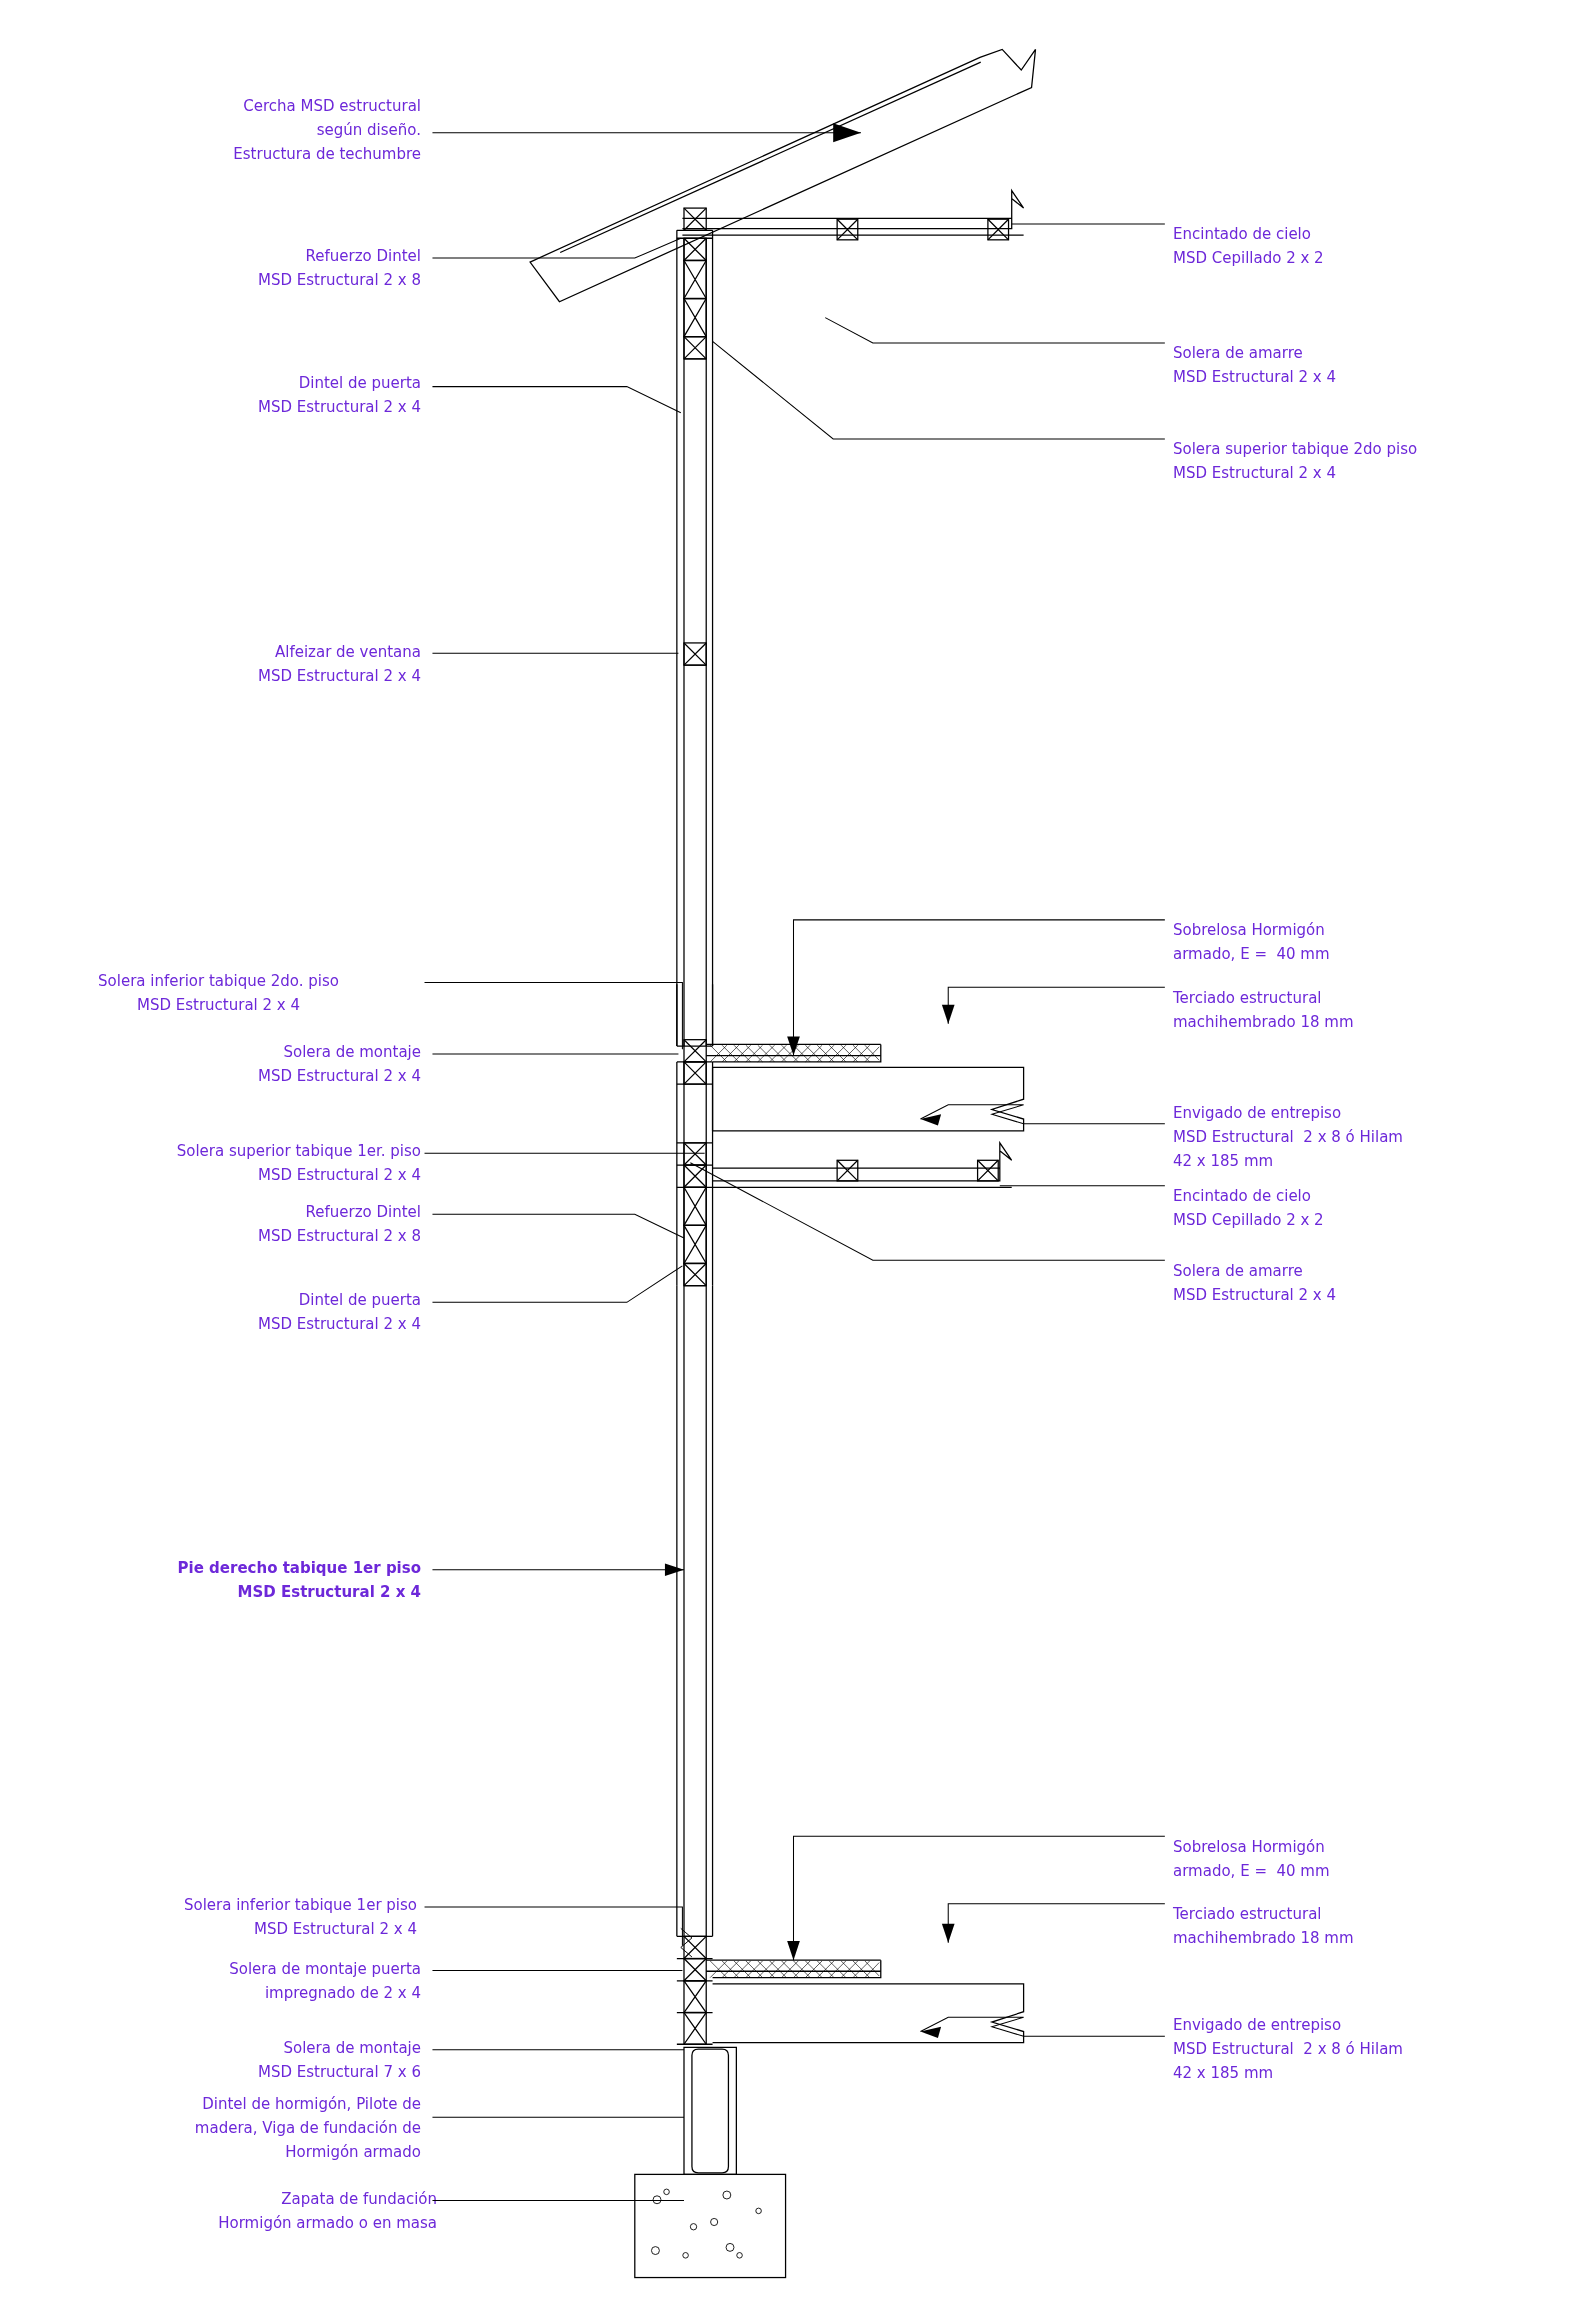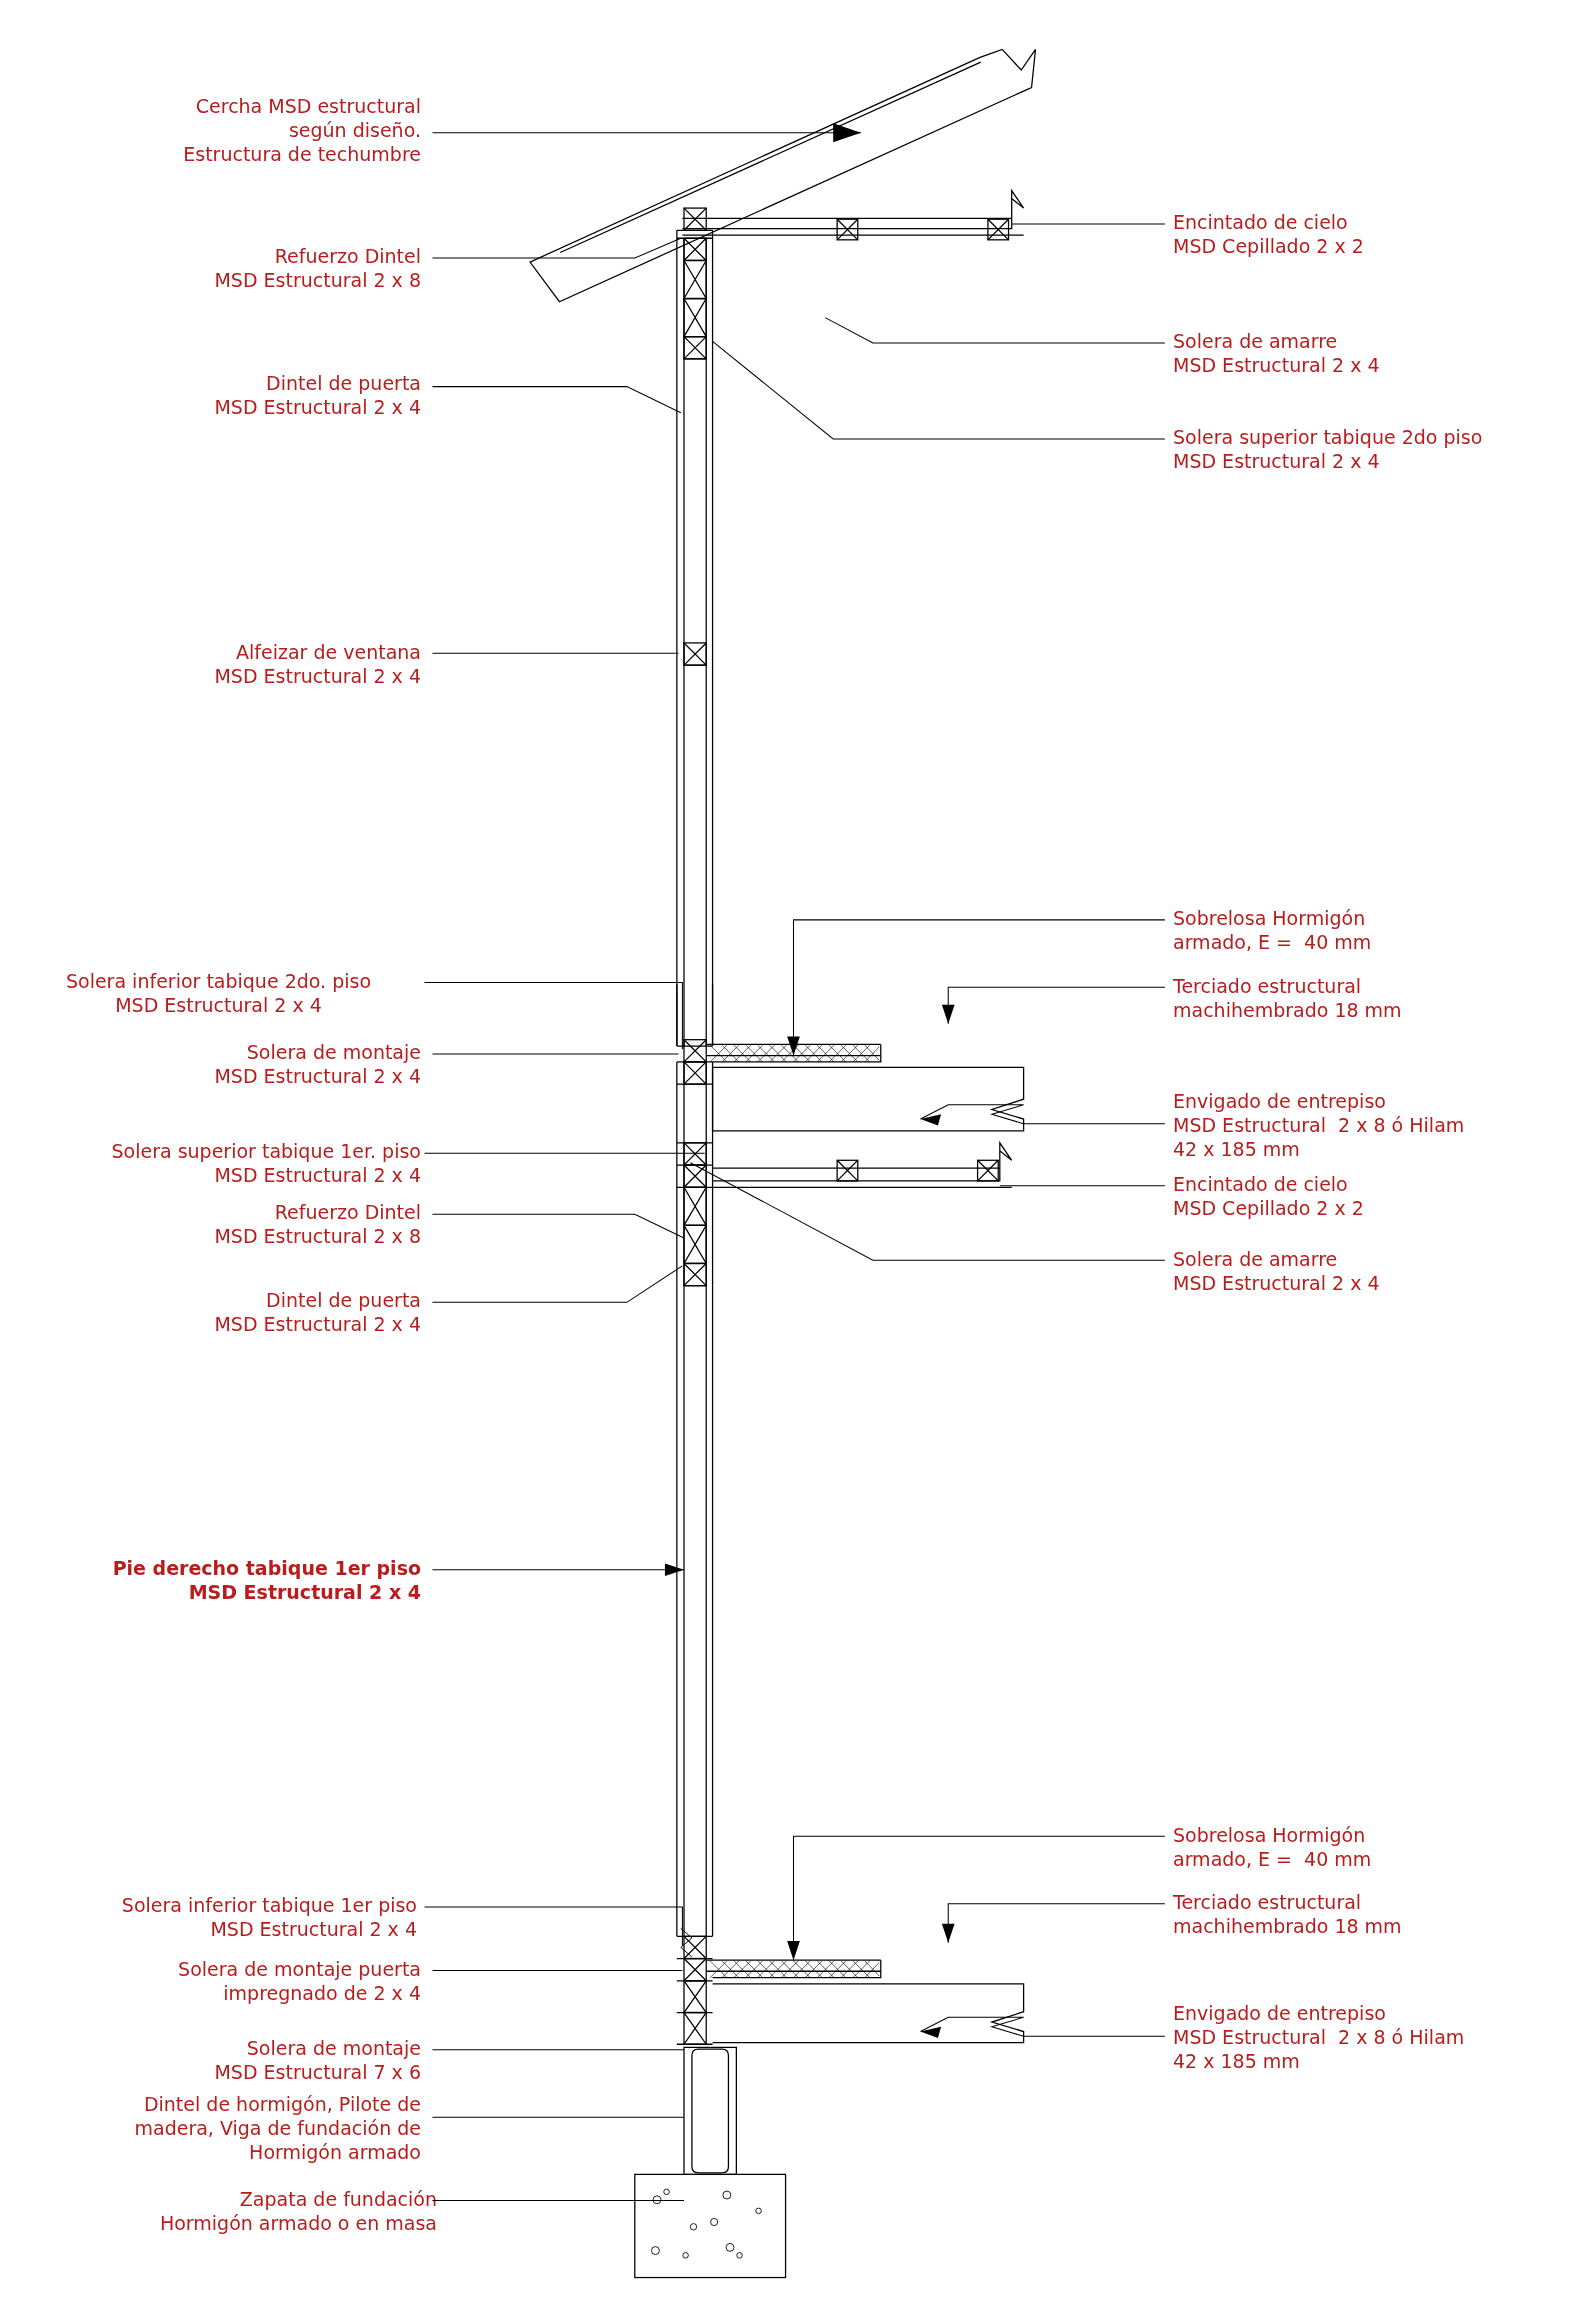--- a/index.html
+++ b/index.html
@@ -1,24 +1,24 @@
 <!DOCTYPE html>
 <html style="font-size:12.7px"><head>
 <meta charset="utf-8">
 <style>
   html, body { margin:0; padding:0; background:#ffffff; }
   body { width:1587px; height:2319px; position:relative;
          font-family:"DejaVu Sans", sans-serif; color:#000; }
 
   #sheet { position:absolute; left:0; top:0; width:1587px; height:2319px; }
 
-  .lbl { position:absolute; font-size:19px; line-height:24px; color:#b91c1c;
+  .lbl { position:absolute; font-size:15px; line-height:24px; color:#6d28d9;
          white-space:pre; }
   .lbl.r { text-align:right; }
-  .lbl.l { text-align:left; }
+  .lbl.l { text-align:left;margin-top:12px; }
 
   svg { position:absolute; left:0; top:0; }
 </style>
 </head>
 <body>
 
 <div id="sheet">
 
   <div class="lbl r" style="left:48px; top:94px; width:373px;"><span>Cercha MSD estructural</span><br><span>según diseño.</span><br><span>Estructura de techumbre</span></div>
 

